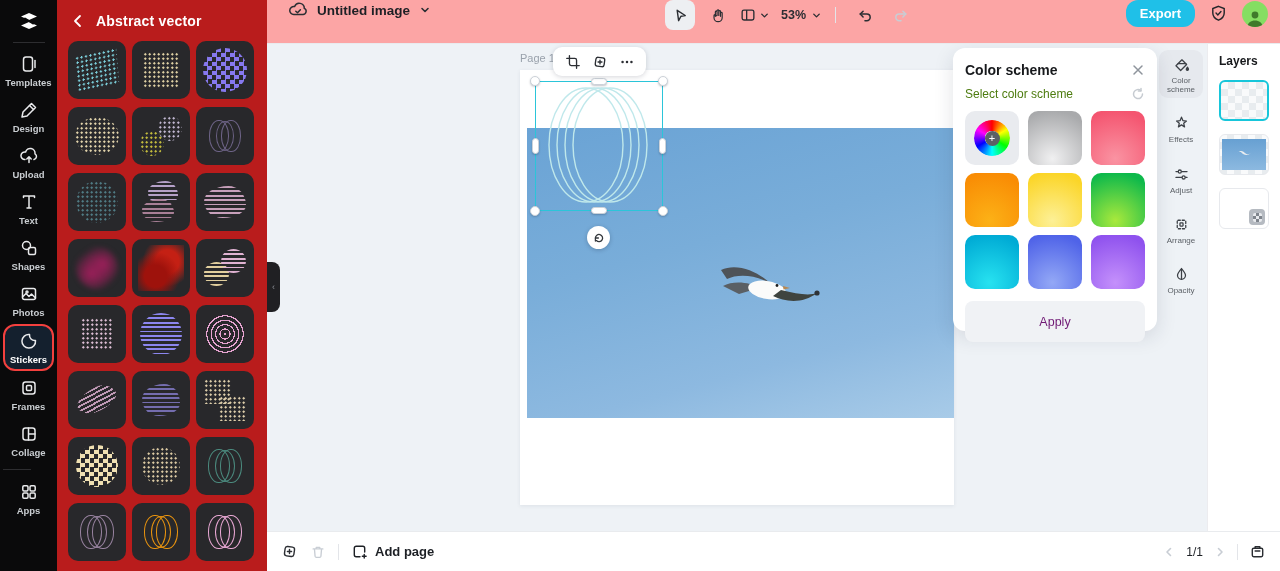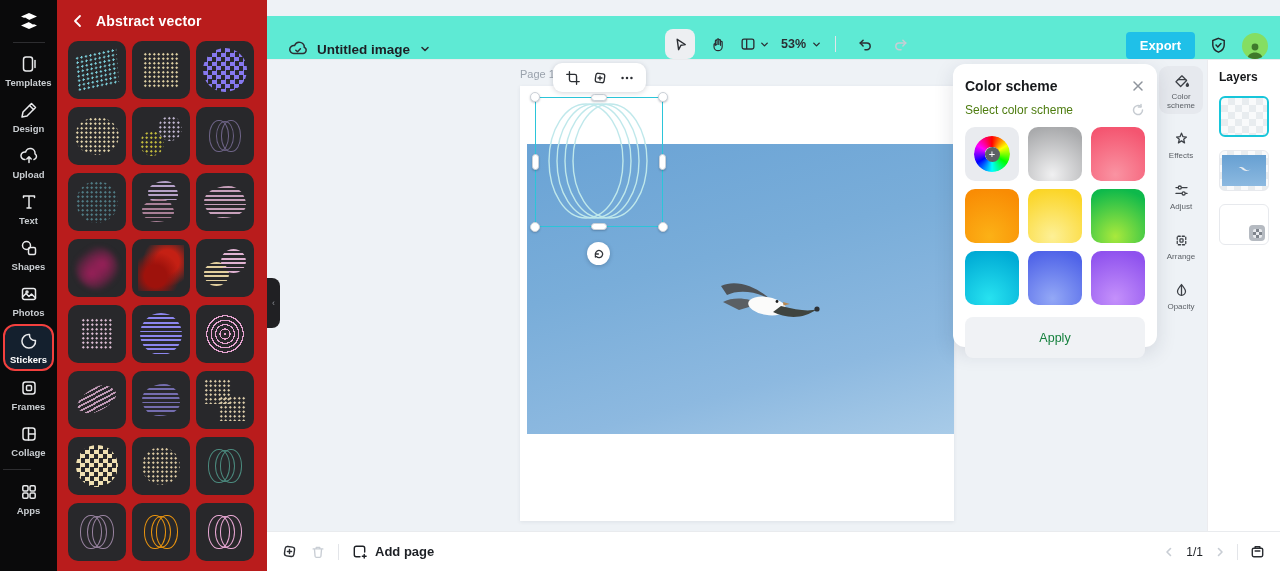--- a/index.html
+++ b/index.html
@@ -33,32 +33,32 @@
   .p-outline::before { transform:translateX(-6px); }
   .p-outline::after  { transform:translateX(6px); }
   .s-circle { border-radius:50%; }
   .s-blob { border-radius:58% 42% 55% 45%/48% 60% 40% 52%; }
   .s-wave { transform:rotate(-5deg) skewY(-7deg); }
   .s-tilt { transform:rotate(-28deg); border-radius:60% 40% 52% 48%/46% 62% 38% 54%; }
   .collapse-handle { position:absolute; left:0; top:218px; width:13px; height:50px; background:#202023; border-radius:0 8px 8px 0; display:flex; align-items:center; justify-content:center; color:#8d9096; font-size:9px; cursor:pointer; z-index:5; }
 
   
   .right-col { flex:1; display:flex; flex-direction:column; min-width:0; }
-  .topbar { height:44px; background:#5eead4; border-bottom:1px solid #e9ebee; position:relative; display:flex; align-items:flex-end; flex-shrink:0; z-index:20;margin-top:16px; }
+  .topbar { height:44px; background:#fca5a5; border-bottom:1px solid #e9ebee; position:relative; display:flex; align-items:flex-start; flex-shrink:0; z-index:20; }
   .tb-left { display:flex; align-items:center; gap:9px; padding-left:21px; color:#23262a; }
   .doc-title { font-size:13.5px; font-weight:bold; color:#1d2025; }
   .tb-tools { position:absolute; left:398px; display:flex; align-items:center; gap:7px; color:#2b2e33; }
   .tool-btn { display:flex; align-items:center; justify-content:center; width:30px; height:30px; border-radius:8px; cursor:pointer; }
   .tool-btn.selected { background:#edeff2; }
   .tool-group { display:flex; align-items:center; gap:2px; cursor:pointer; }
   .zoom-label { font-size:12.5px; font-weight:bold; color:#2b2e33; }
   .tb-divider { width:1px; height:16px; background:#e3e5e9; margin:0 6px; }
   .disabled-ic { color:#c8cdd4; }
   .tb-right { position:absolute; right:12px; display:flex; align-items:center; gap:14px; }
-  .export-btn { background:#1fc0e8; color:#fff; font-size:13px; font-weight:bold; border:none; border-radius:4px; padding:6px 14px; cursor:pointer; }
+  .export-btn { background:#1fc0e8; color:#fff; font-size:13px; font-weight:bold; border:none; border-radius:12px; padding:6px 14px; cursor:pointer; }
   .avatar { width:26px; height:26px; border-radius:50%; background:#85de62; display:flex; align-items:flex-end; justify-content:center; overflow:hidden; cursor:pointer; }
 
   .mid { flex:1; display:flex; min-height:0; }
   .workspace { flex:1; position:relative; background:#eef2f6; overflow:hidden; }
 
   
   .page-label { position:absolute; left:253px; top:8px; font-size:11px; color:#9aa2ac; }
   .page { position:absolute; left:253px; top:26px; width:434px; height:435px; background:#fff; box-shadow:0 1px 4px rgba(30,40,60,.08); }
   .sky { position:absolute; left:7px; top:58px; right:0; height:290px; background:linear-gradient(165deg,#6aa3d5 0%,#79add9 40%,#8db9e0 75%,#a8cbe8 100%); overflow:hidden; }
   .bird { position:absolute; left:166px; top:132px; }
@@ -79,21 +79,21 @@
   .cp-title { font-size:14px; font-weight:bold; color:#17191c; }
   .cp-close { color:#8e949c; cursor:pointer; display:flex; }
   .cp-sub { display:flex; align-items:center; justify-content:space-between; margin-top:9px; }
   .cp-sub-label { font-size:12px; color:#4d7c0f; }
   .cp-reset { color:#c6cbd1; cursor:pointer; display:flex; }
   .swatch-grid { display:grid; grid-template-columns:repeat(3,54px); gap:8px 9px; margin-top:10px; }
   .swatch { width:54px; height:54px; border-radius:10px; background:radial-gradient(circle at 45% 88%,var(--c1),var(--c2) 85%); cursor:pointer; }
   .swatch-custom { width:54px; height:54px; border-radius:10px; background:#e9ebef; display:flex; align-items:center; justify-content:center; position:relative; cursor:pointer; }
   .wheel { width:36px; height:36px; border-radius:50%; background:conic-gradient(#f00,#ff0,#0f0,#0ff,#00f,#f0f,#f00); -webkit-mask:radial-gradient(circle,transparent 0 7px,#000 7.5px); mask:radial-gradient(circle,transparent 0 7px,#000 7.5px); }
   .wheel-plus { position:absolute; width:15px; height:15px; border-radius:50%; background:#5c6166; color:#fff; font-size:11px; line-height:14px; text-align:center; }
-  .apply-btn { width:100%; height:41px; margin-top:12px; border:none; border-radius:8px; background:#f0f2f5; color:#15803d; font-size:12.5px; cursor:default; }
+  .apply-btn { width:100%; height:41px; margin-top:12px; border:none; border-radius:8px; background:#f0f2f5; color:#701a75; font-size:12.5px; cursor:default; }
 
   
   .right-tools { position:absolute; left:890px; top:6px; width:48px; display:flex; flex-direction:column; align-items:center; gap:11px; z-index:9; }
   .rt-item { width:44px; display:flex; flex-direction:column; align-items:center; gap:3px; padding:6px 2px 4px; border-radius:9px; color:#3c4046; font-size:8px; text-align:center; line-height:1.15; cursor:pointer; }
   .rt-item .lbl { color:#5c6167; }
   .rt-item.selected { background:#e6e9ee; }
 
   
   .layers-panel { width:73px; background:#fff; border-left:1px solid #ececef; flex-shrink:0; padding:10px 0 0 11px; }
   .layers-title { font-size:12px; font-weight:bold; color:#17191c; }

